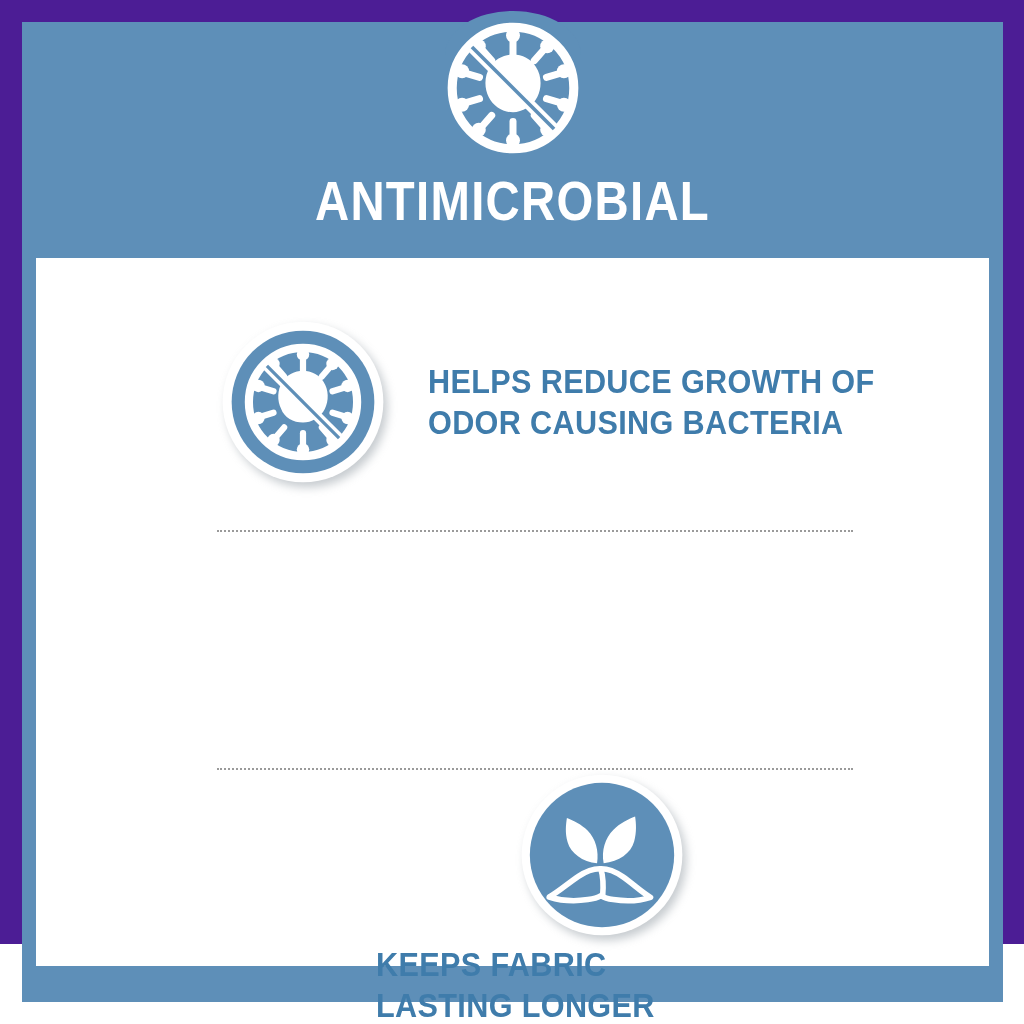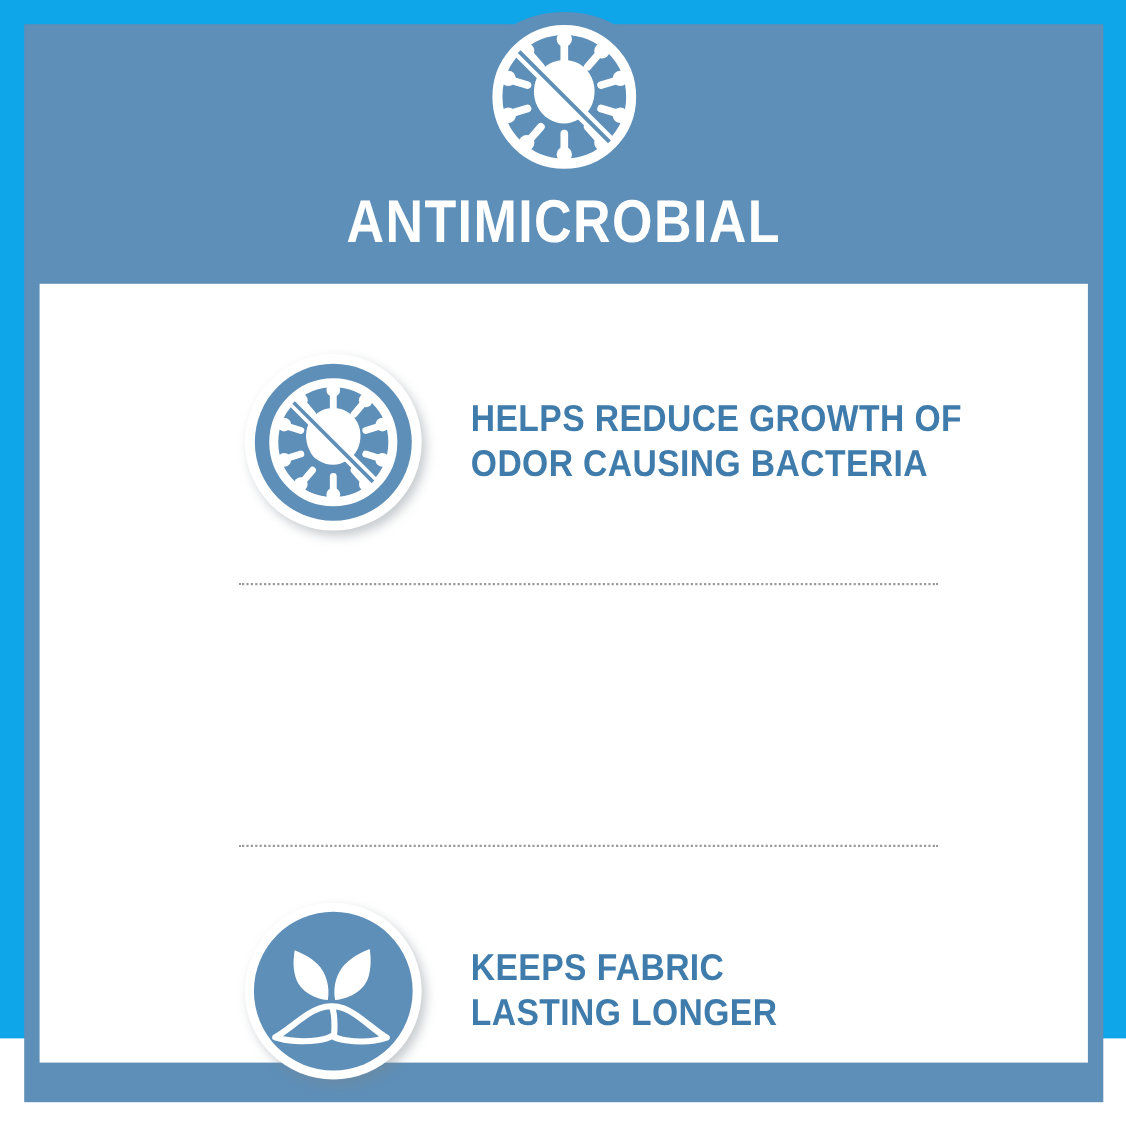--- a/index.html
+++ b/index.html
@@ -12,21 +12,21 @@
     height: 1024px;
     font-family: "Liberation Sans", sans-serif;
     overflow: hidden;
   }
 
   
   .page {
     position: relative;
     width: 1024px;
     height: 944px;
-    background: #0ea5e9;
+    background: #4c1d95;
   }
 
   
   .panel {
     position: absolute;
     left: 22px;
     top: 22px;
     width: 981px;
     height: 980px;
     background: #5e8fb8;
@@ -97,21 +97,21 @@
   .feature-row {
     position: absolute;
     left: 0;
     width: 953px;
     height: 192px;
     display: flex;
     align-items: center;
   }
   .feature-row.r1 { top: 48px; }
   .feature-row.r2 { top: 290px; }
-  .feature-row.r3 { top: 547px; }
+  .feature-row.r3 { top: 508px; flex-direction: column; }
 
   .icon-wrap {
     position: relative;
     width: 178px;
     height: 178px;
     margin-left: 178px;
     flex: 0 0 auto;
     display: flex;
     align-items: center;
     justify-content: center;

